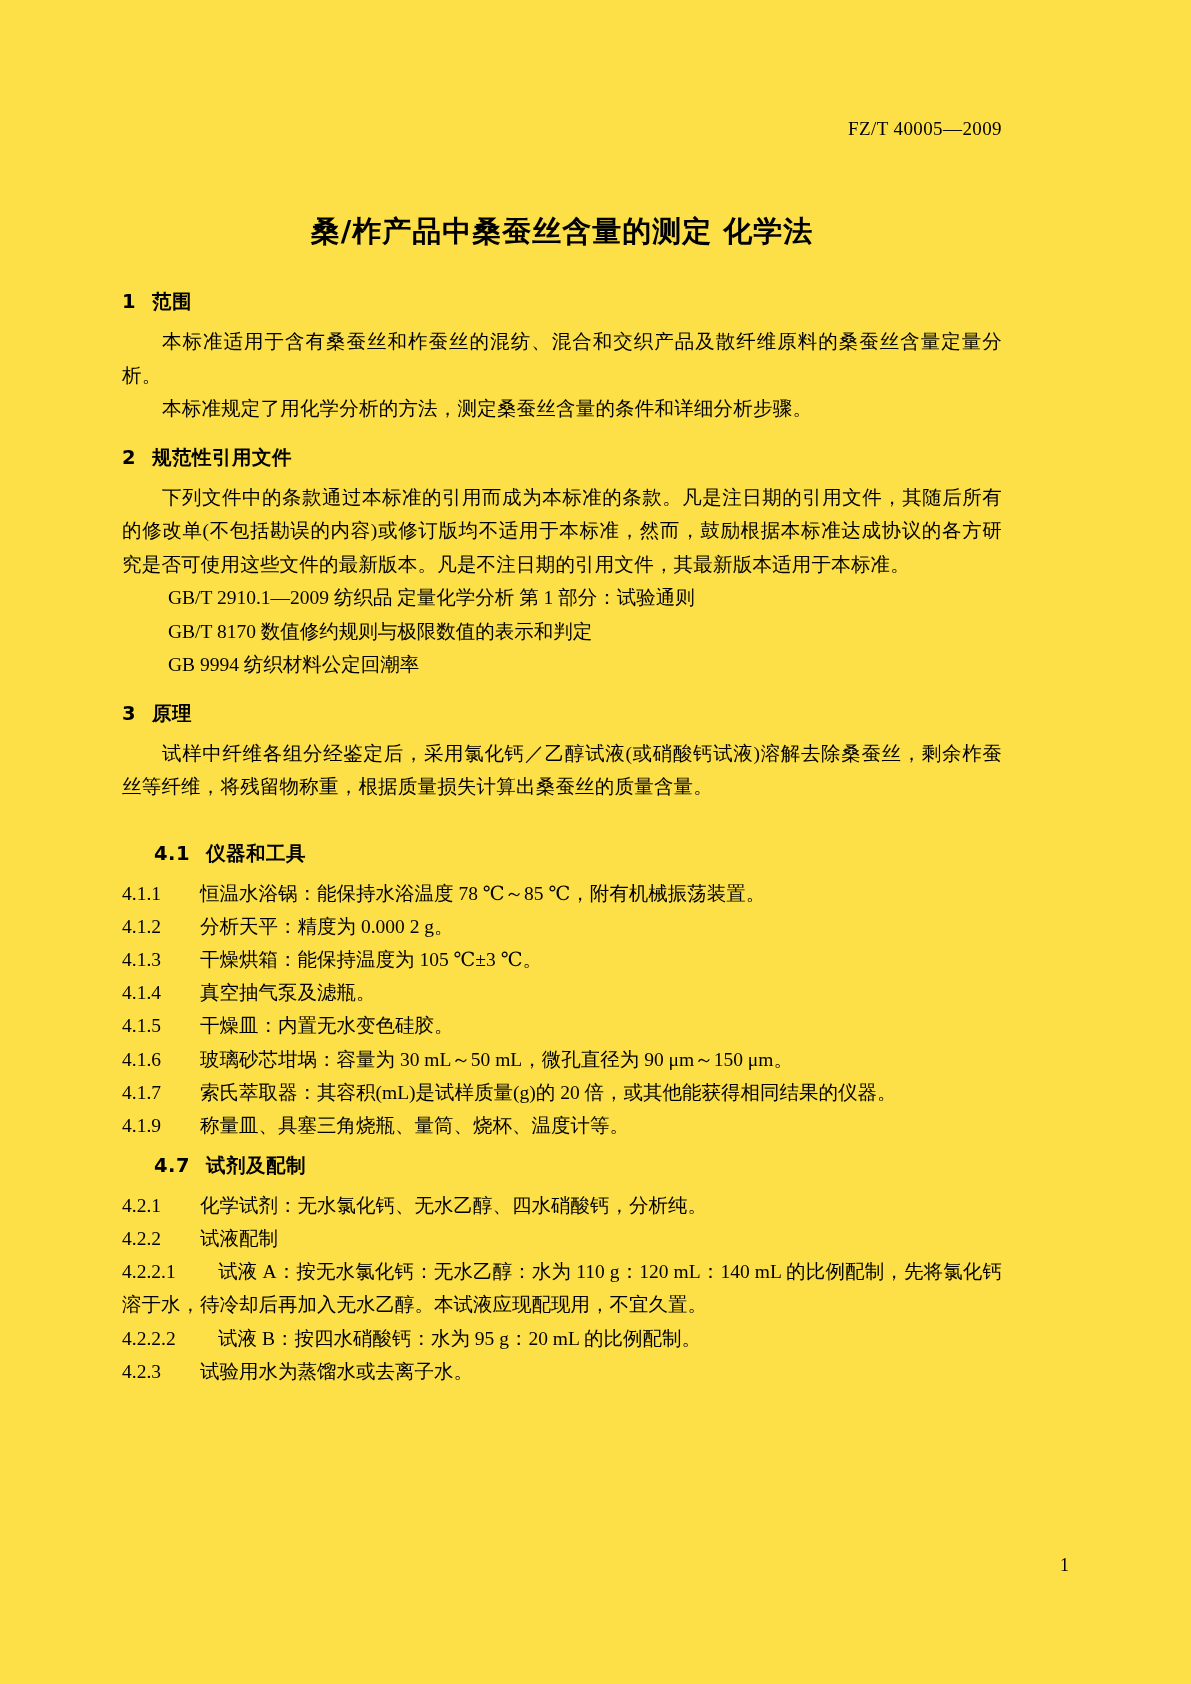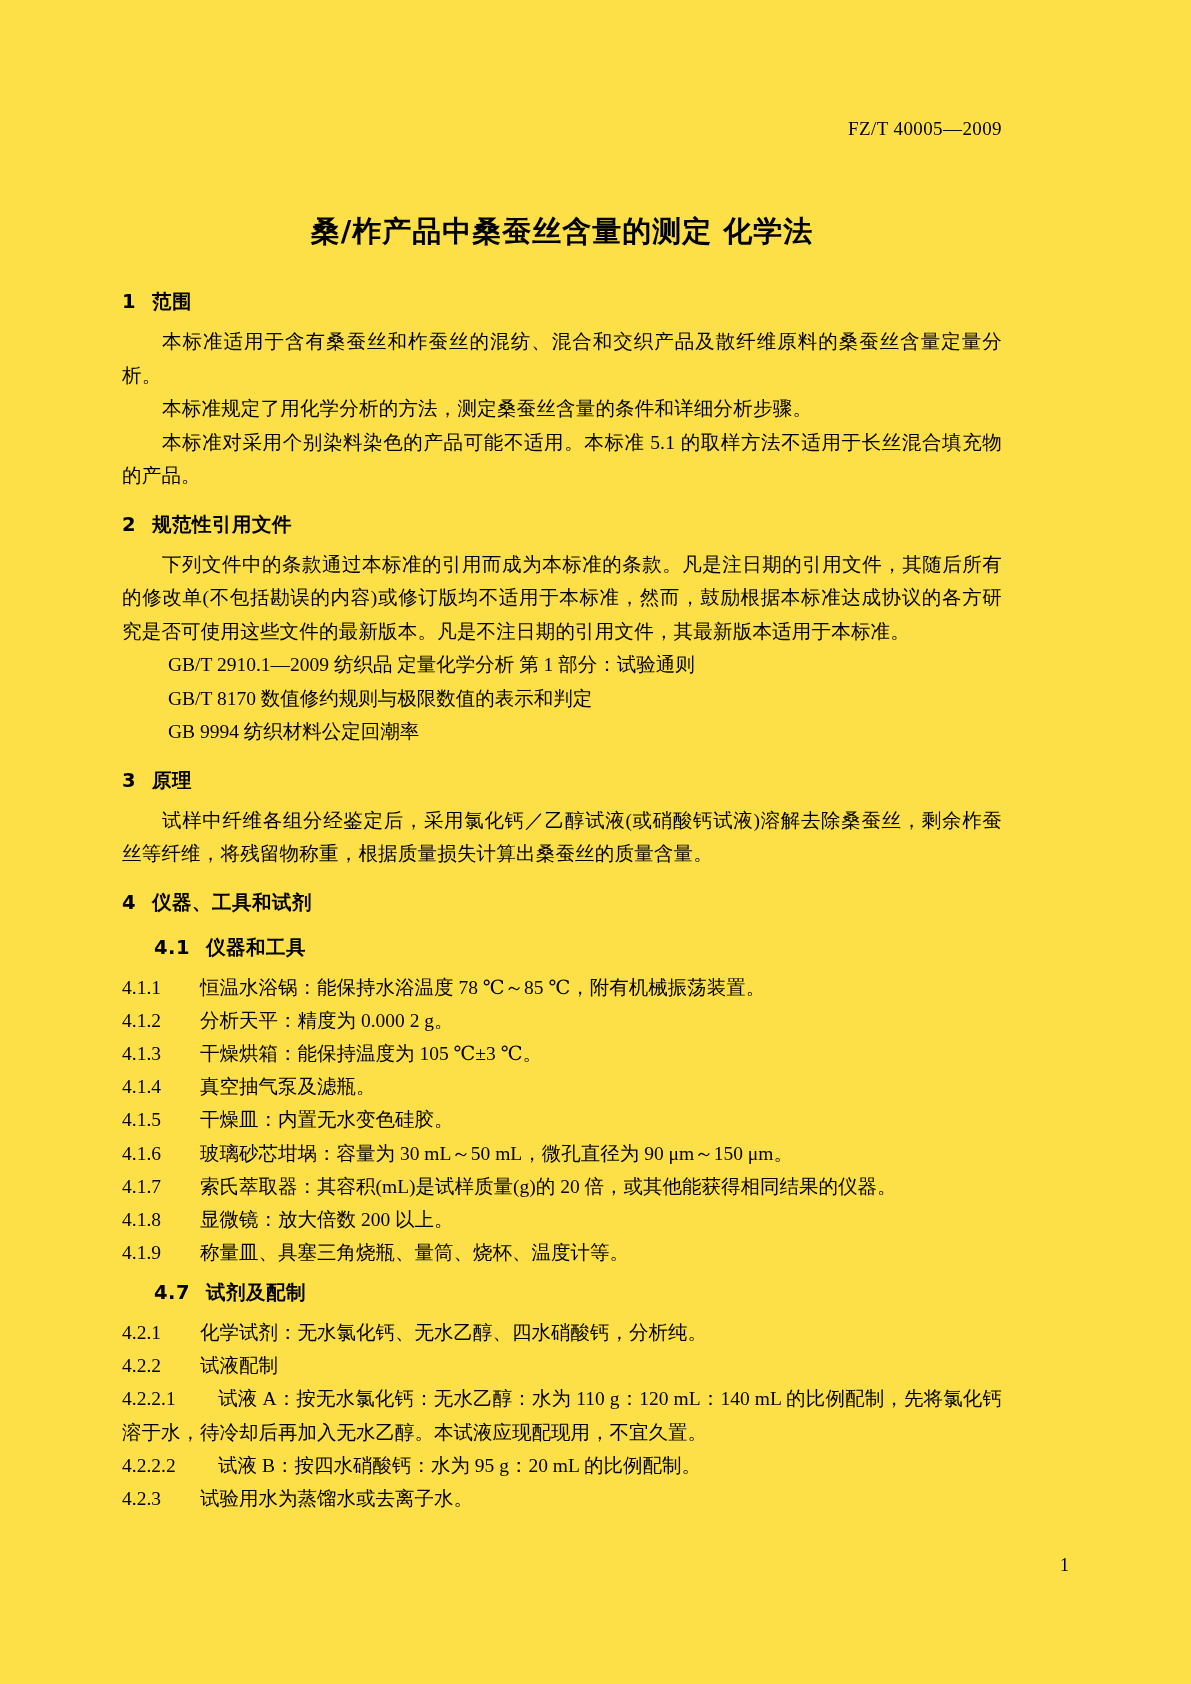--- a/index.html
+++ b/index.html
@@ -107,21 +107,20 @@
 
     <div class="gap-l"></div>
     <div class="gap-s"></div>
 
     <div class="section-head">
       <span class="sec-num">1</span><span>范围</span>
     </div>
     <div class="gap-s"></div>
     <div class="para indent">本标准适用于含有桑蚕丝和柞蚕丝的混纺、混合和交织产品及散纤维原料的桑蚕丝含量定量分析。</div>
     <div class="para indent">本标准规定了用化学分析的方法，测定桑蚕丝含量的条件和详细分析步骤。</div>
-    <div class="para indent">本标准对采用个别染料染色的产品可能不适用。本标准 5.1 的取样方法不适用于长丝混合填充物的产品。</div>
 
     <div class="gap-m"></div>
 
     <div class="section-head">
       <span class="sec-num">2</span><span>规范性引用文件</span>
     </div>
     <div class="gap-s"></div>
     <div class="para indent">下列文件中的条款通过本标准的引用而成为本标准的条款。凡是注日期的引用文件，其随后所有的修改单(不包括勘误的内容)或修订版均不适用于本标准，然而，鼓励根据本标准达成协议的各方研究是否可使用这些文件的最新版本。凡是不注日期的引用文件，其最新版本适用于本标准。</div>
     <div class="ref-line">GB/T 2910.1—2009   纺织品   定量化学分析   第 1 部分：试验通则</div>
     <div class="ref-line">GB/T 8170   数值修约规则与极限数值的表示和判定</div>
@@ -130,23 +129,20 @@
     <div class="gap-m"></div>
 
     <div class="section-head">
       <span class="sec-num">3</span><span>原理</span>
     </div>
     <div class="gap-s"></div>
     <div class="para indent">试样中纤维各组分经鉴定后，采用氯化钙／乙醇试液(或硝酸钙试液)溶解去除桑蚕丝，剩余柞蚕丝等纤维，将残留物称重，根据质量损失计算出桑蚕丝的质量含量。</div>
 
     <div class="gap-m"></div>
 
-    <div class="section-head">
-      <span class="sec-num">4</span><span>仪器、工具和试剂</span>
-    </div>
 
     <div class="gap-m"></div>
 
     <div class="section-head">
       <span class="sec-num-wide">4.1</span><span>仪器和工具</span>
     </div>
     <div class="gap-s"></div>
 
     <div class="item-line">
       <span class="item-num">4.1.1</span><span>恒温水浴锅：能保持水浴温度 78 ℃～85 ℃，附有机械振荡装置。</span>
@@ -161,23 +157,20 @@
       <span class="item-num">4.1.4</span><span>真空抽气泵及滤瓶。</span>
     </div>
     <div class="item-line">
       <span class="item-num">4.1.5</span><span>干燥皿：内置无水变色硅胶。</span>
     </div>
     <div class="item-line">
       <span class="item-num">4.1.6</span><span>玻璃砂芯坩埚：容量为 30 mL～50 mL，微孔直径为 90 μm～150 μm。</span>
     </div>
     <div class="item-line">
       <span class="item-num">4.1.7</span><span>索氏萃取器：其容积(mL)是试样质量(g)的 20 倍，或其他能获得相同结果的仪器。</span>
-    </div>
-    <div class="item-line">
-      <span class="item-num">4.1.8</span><span>显微镜：放大倍数 200 以上。</span>
     </div>
     <div class="item-line">
       <span class="item-num">4.1.9</span><span>称量皿、具塞三角烧瓶、量筒、烧杯、温度计等。</span>
     </div>
 
     <div class="gap-s"></div>
 
     <div class="section-head">
       <span class="sec-num-wide">4.7</span><span>试剂及配制</span>
     </div>

